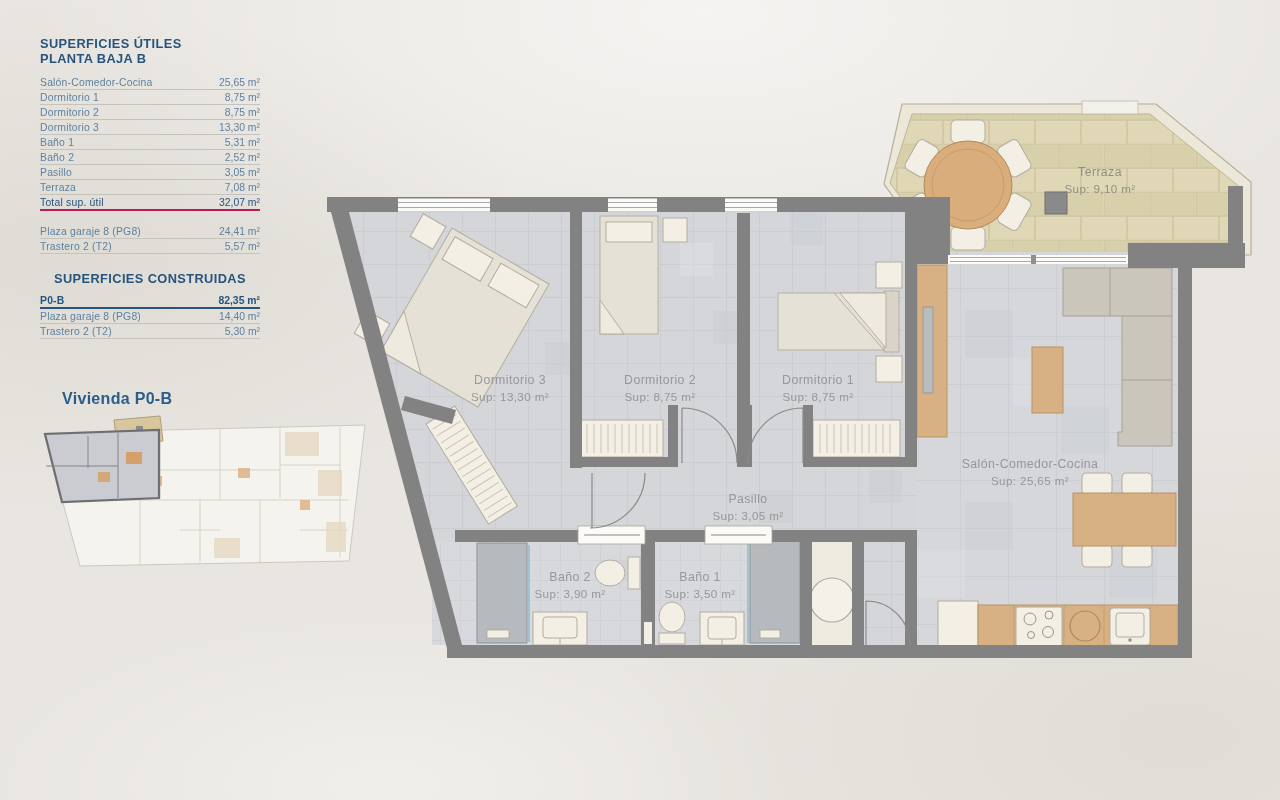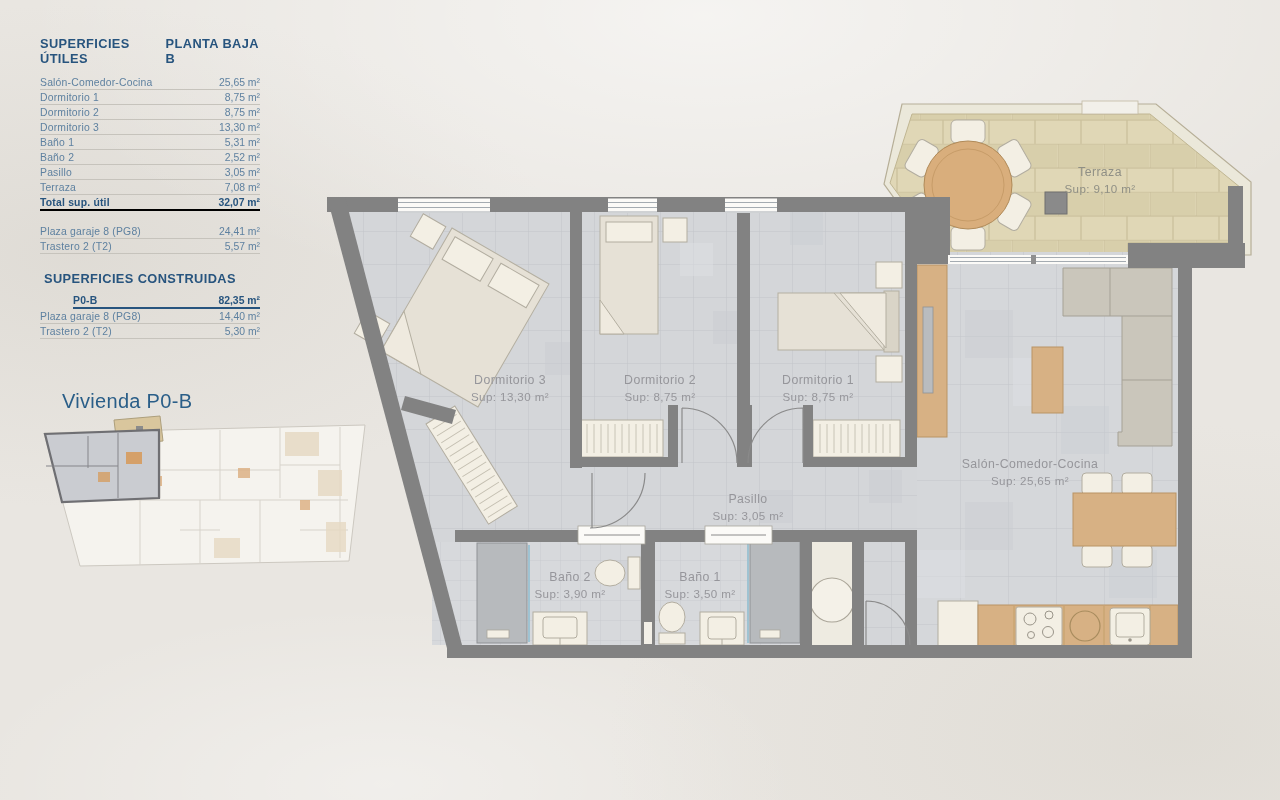--- a/index.html
+++ b/index.html
@@ -8,29 +8,29 @@
     font-family:"Liberation Sans",sans-serif;
     background:#e9e6e1;
     background-image:
       radial-gradient(1100px 480px at 55% 2%, rgba(255,255,255,.55), transparent 62%),
       radial-gradient(800px 420px at 6% 32%, rgba(208,204,196,.40), transparent 60%),
       radial-gradient(950px 520px at 92% 92%, rgba(213,209,200,.45), transparent 60%),
       radial-gradient(700px 300px at 30% 98%, rgba(255,255,255,.35), transparent 60%);
   }
   .panel{position:absolute;left:40px;top:36px;width:220px;}
   .panel-head{display:flex;justify-content:space-between;align-items:baseline;
-    font-weight:700;font-size:12.8px;color:#27547e;letter-spacing:.4px;margin-bottom:9px;}
+    font-weight:700;font-size:12.8px;color:#27547e;letter-spacing:.4px;margin-bottom:9px;flex-direction:column;}
   .row{display:flex;justify-content:space-between;align-items:baseline;
     border-bottom:1px solid #c6c3bc;padding:2px 0 1px;font-size:10.4px;color:#5e81a0;}
   .row .lbl{letter-spacing:.2px;}
-  .row.total{border-bottom:2px solid #000000;color:#27547e;font-weight:700;text-align:right;}
+  .row.total{border-bottom:2px solid #be185d;color:#27547e;font-weight:400;text-align:right;}
   .annex{margin-top:13px;}
-  .title2{font-weight:700;font-size:12.8px;color:#27547e;margin:17px 4px 7px;letter-spacing:.4px;}
-  .row.builtmain{font-weight:700;color:#27547e;border-bottom:2px solid #27547e;margin-left:33px;}
-  .keyplan-label{position:absolute;left:62px;top:390px;font-weight:400;font-size:20px;
+  .title2{font-weight:700;font-size:12.8px;color:#27547e;margin:17px 14px 7px;letter-spacing:.4px;}
+  .row.builtmain{font-weight:700;color:#27547e;border-bottom:2px solid #27547e;}
+  .keyplan-label{position:absolute;left:62px;top:390px;font-weight:700;font-size:16px;
     color:#2a5e88;letter-spacing:.3px;}
   svg{position:absolute;left:0;top:0;}
   svg text{font-family:"Liberation Sans",sans-serif;fill:#96969b;letter-spacing:.4px;}
   text.rname{font-size:12.3px;}
   text.rsup{font-size:11.6px;}
   text.terr{fill:#8f8f85;}
   .wall{fill:#828282;}
   .wf{fill:#f3efe4;stroke:#b2ada0;stroke-width:1;}
   .wood{fill:#d7b184;stroke:#b99464;stroke-width:1;}
   .thin{stroke:#8a8a8a;stroke-width:1.2;fill:none;}

